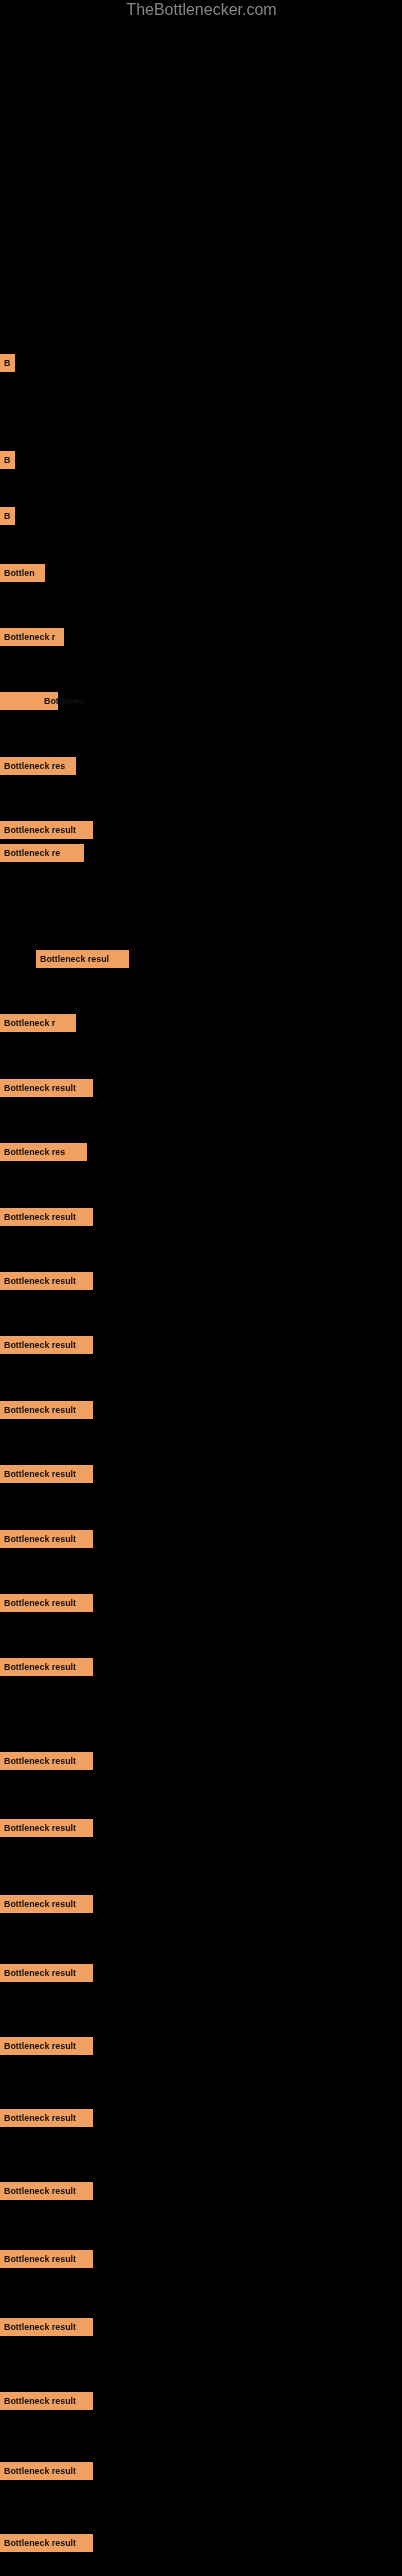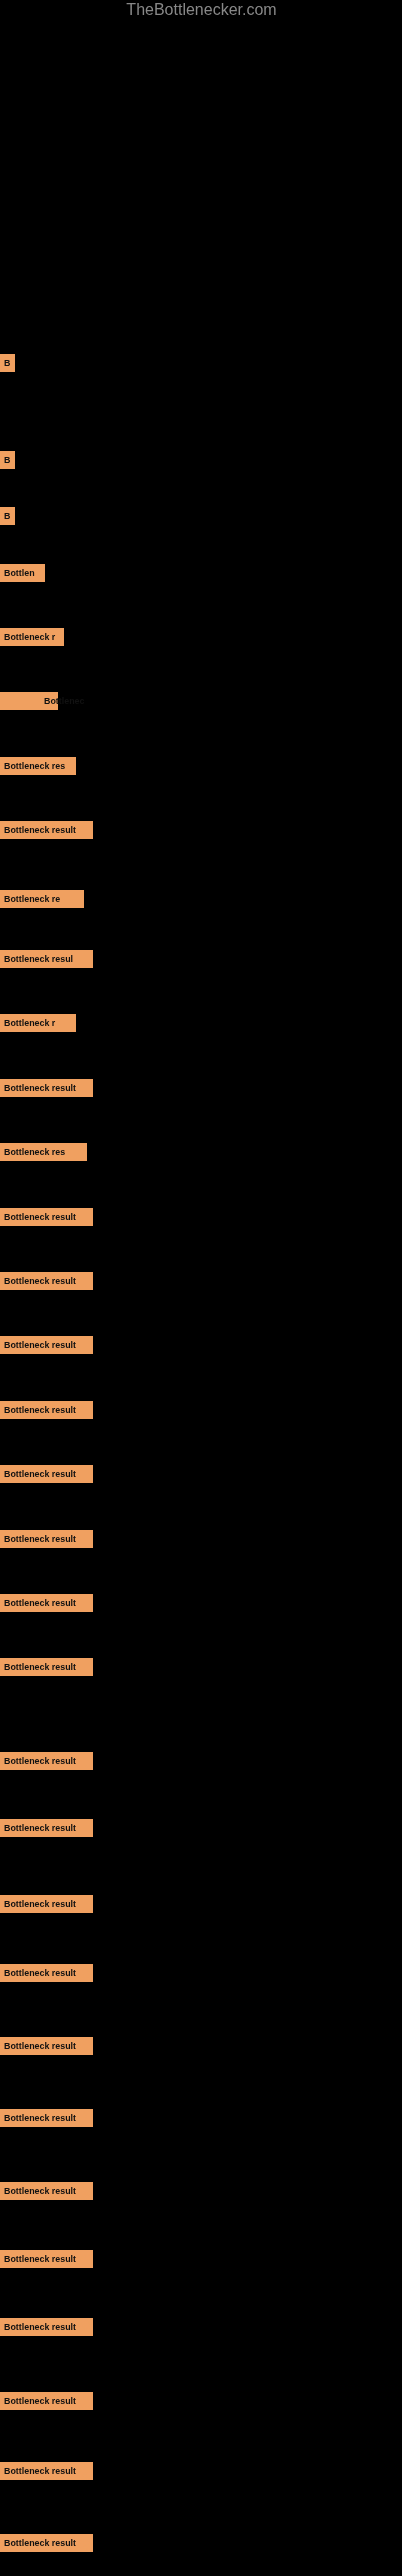--- a/index.html
+++ b/index.html
@@ -46,22 +46,22 @@
 
 <div id="bars-container">
     <div class="bar-item" style="top: 354px; width: 14.5px;">B</div>
     <div class="bar-item" style="top: 451px; width: 14.5px;">B</div>
     <div class="bar-item" style="top: 507px; width: 14.5px;">B</div>
     <div class="bar-item" style="top: 564px; width: 45px;">Bottlen</div>
     <div class="bar-item" style="top: 628px; width: 64px;">Bottleneck r</div>
     <div class="bar-item" style="top: 692px; width: 58px; padding-left: 44px;">Bottlenec</div>
     <div class="bar-item" style="top: 757px; width: 76px;">Bottleneck res</div>
     <div class="bar-item" style="top: 821px; width: 93px;">Bottleneck result</div>
-    <div class="bar-item" style="top: 890px; width: 84px;">Bottleneck re</div>
-    <div class="bar-item" style="top: 950px; width: 93px;">Bottleneck resul</div>
+    <div class="bar-item" style="top: 844px; width: 84px;">Bottleneck re</div>
+    <div class="bar-item" style="top: 950px; width: 93px; margin-left: 36px;">Bottleneck resul</div>
     <div class="bar-item" style="top: 1014px; width: 76px;">Bottleneck r</div>
     <div class="bar-item" style="top: 1079px; width: 93px;">Bottleneck result</div>
     <div class="bar-item" style="top: 1143px; width: 87px;">Bottleneck res</div>
     <div class="bar-item" style="top: 1208px; width: 93px;">Bottleneck result</div>
     <div class="bar-item" style="top: 1272px; width: 93px;">Bottleneck result</div>
     <div class="bar-item" style="top: 1336px; width: 93px;">Bottleneck result</div>
     <div class="bar-item" style="top: 1401px; width: 93px;">Bottleneck result</div>
     <div class="bar-item" style="top: 1465px; width: 93px;">Bottleneck result</div>
     <div class="bar-item" style="top: 1530px; width: 93px;">Bottleneck result</div>
     <div class="bar-item" style="top: 1594px; width: 93px;">Bottleneck result</div>

